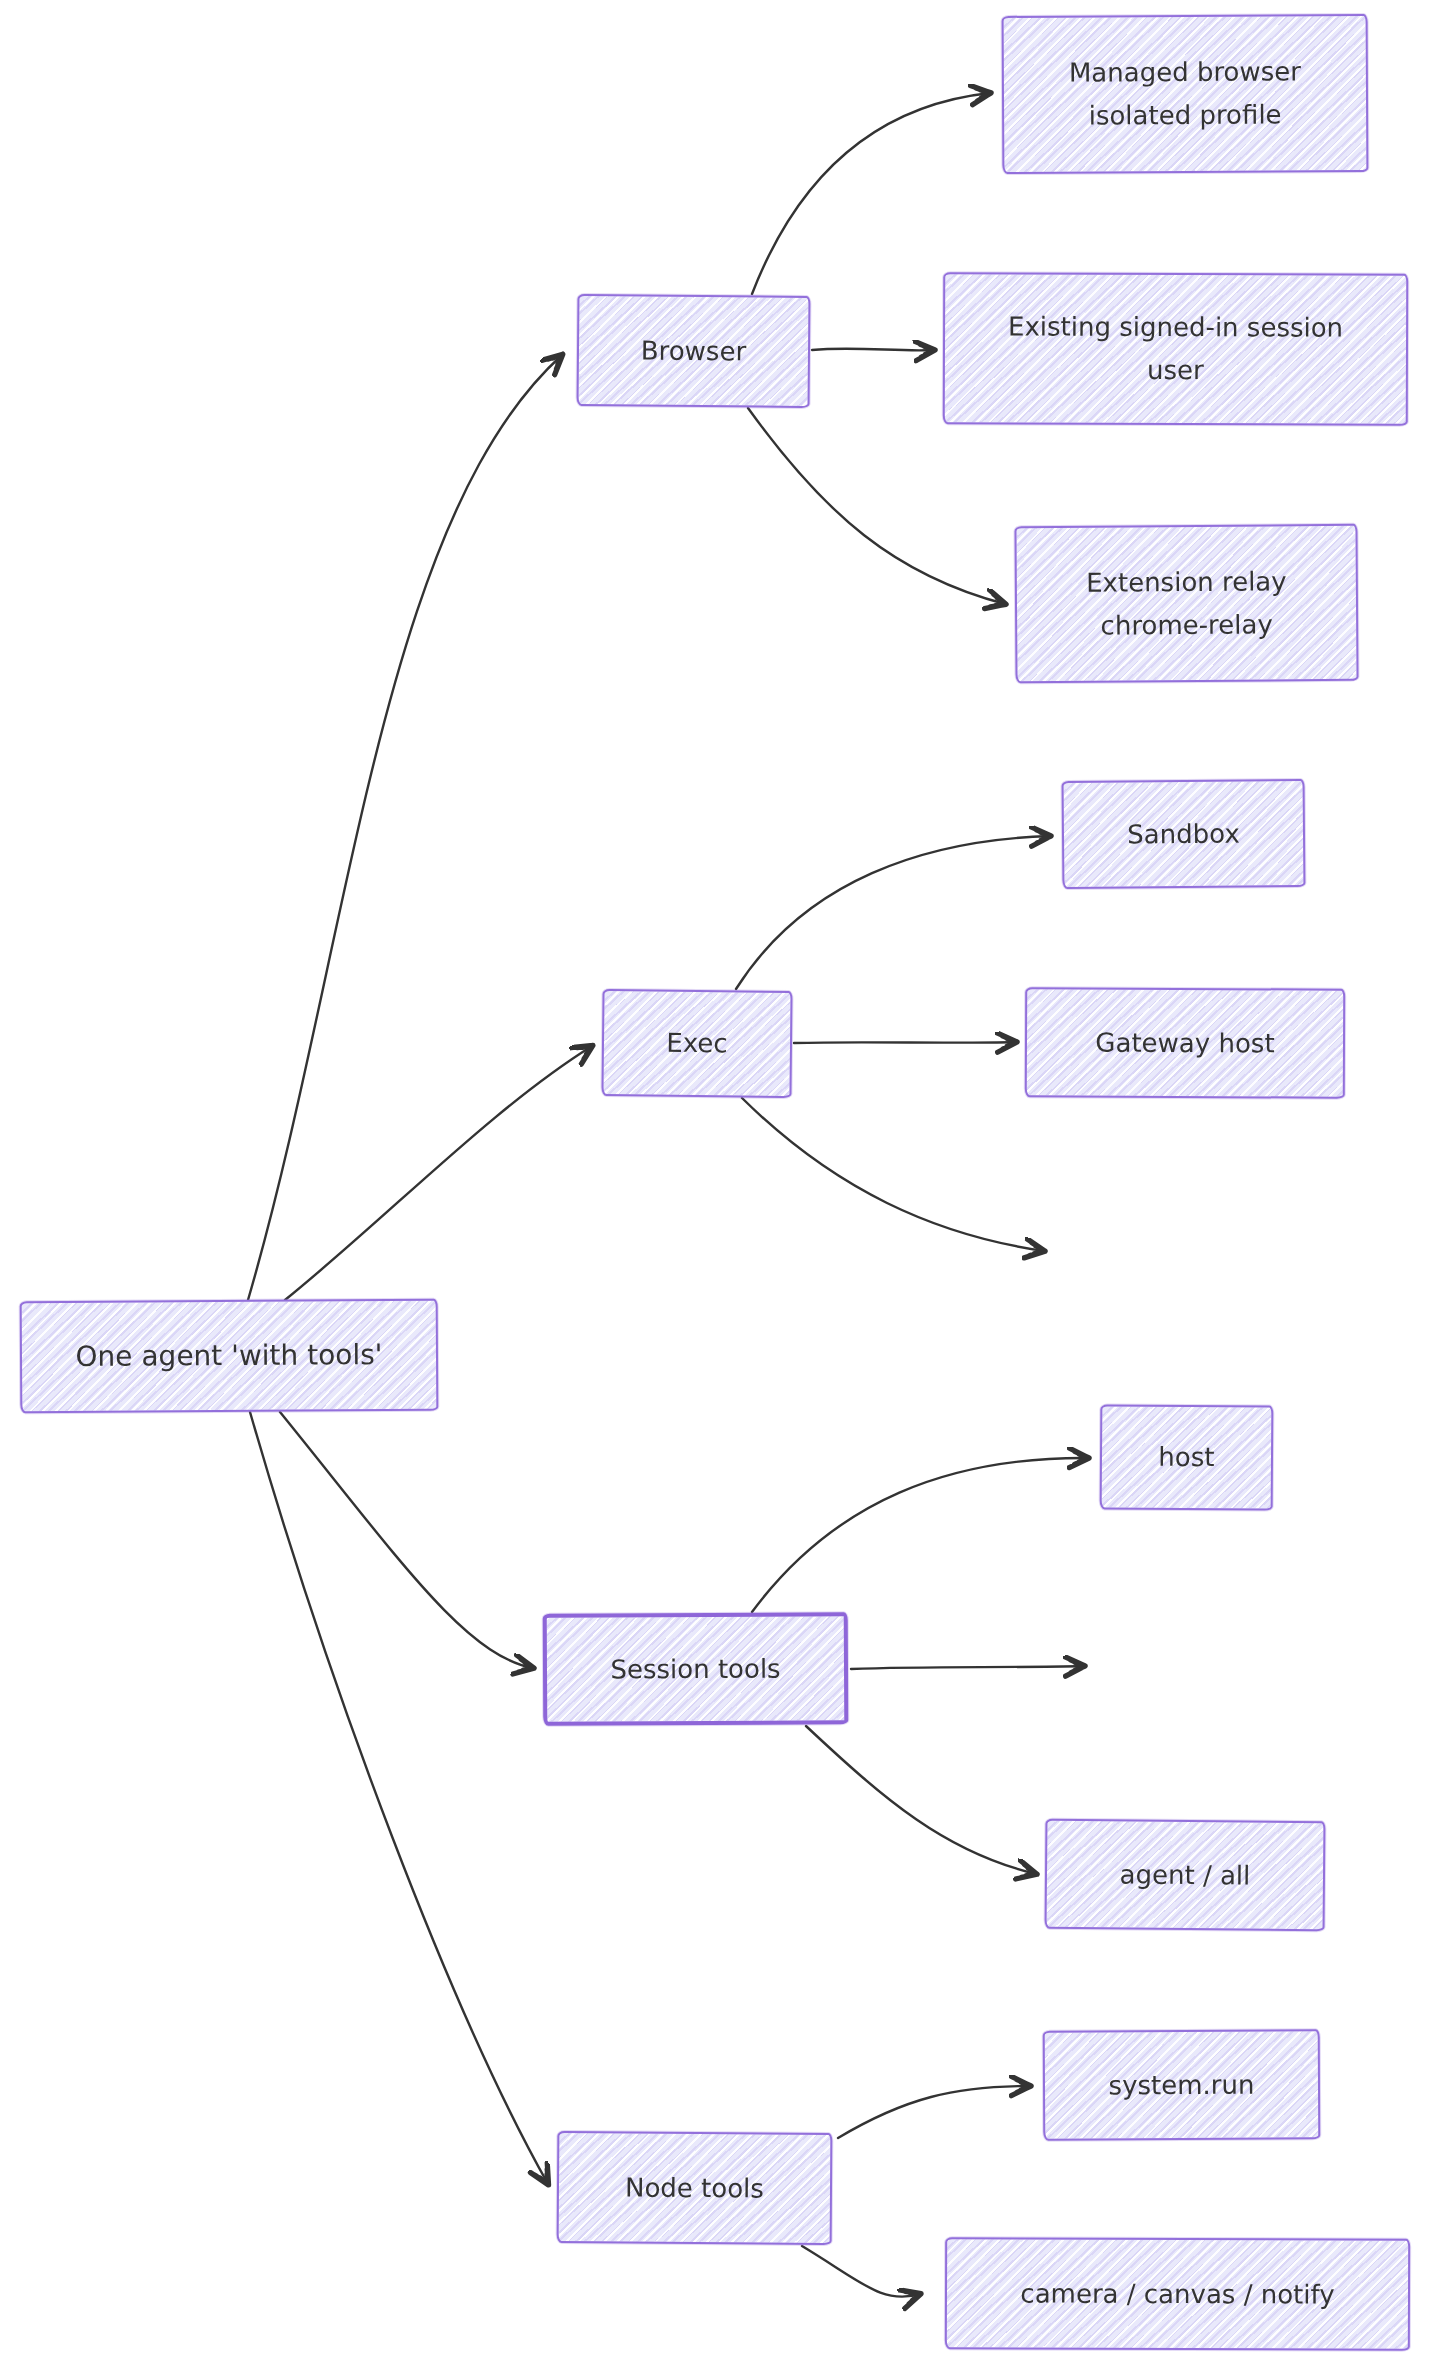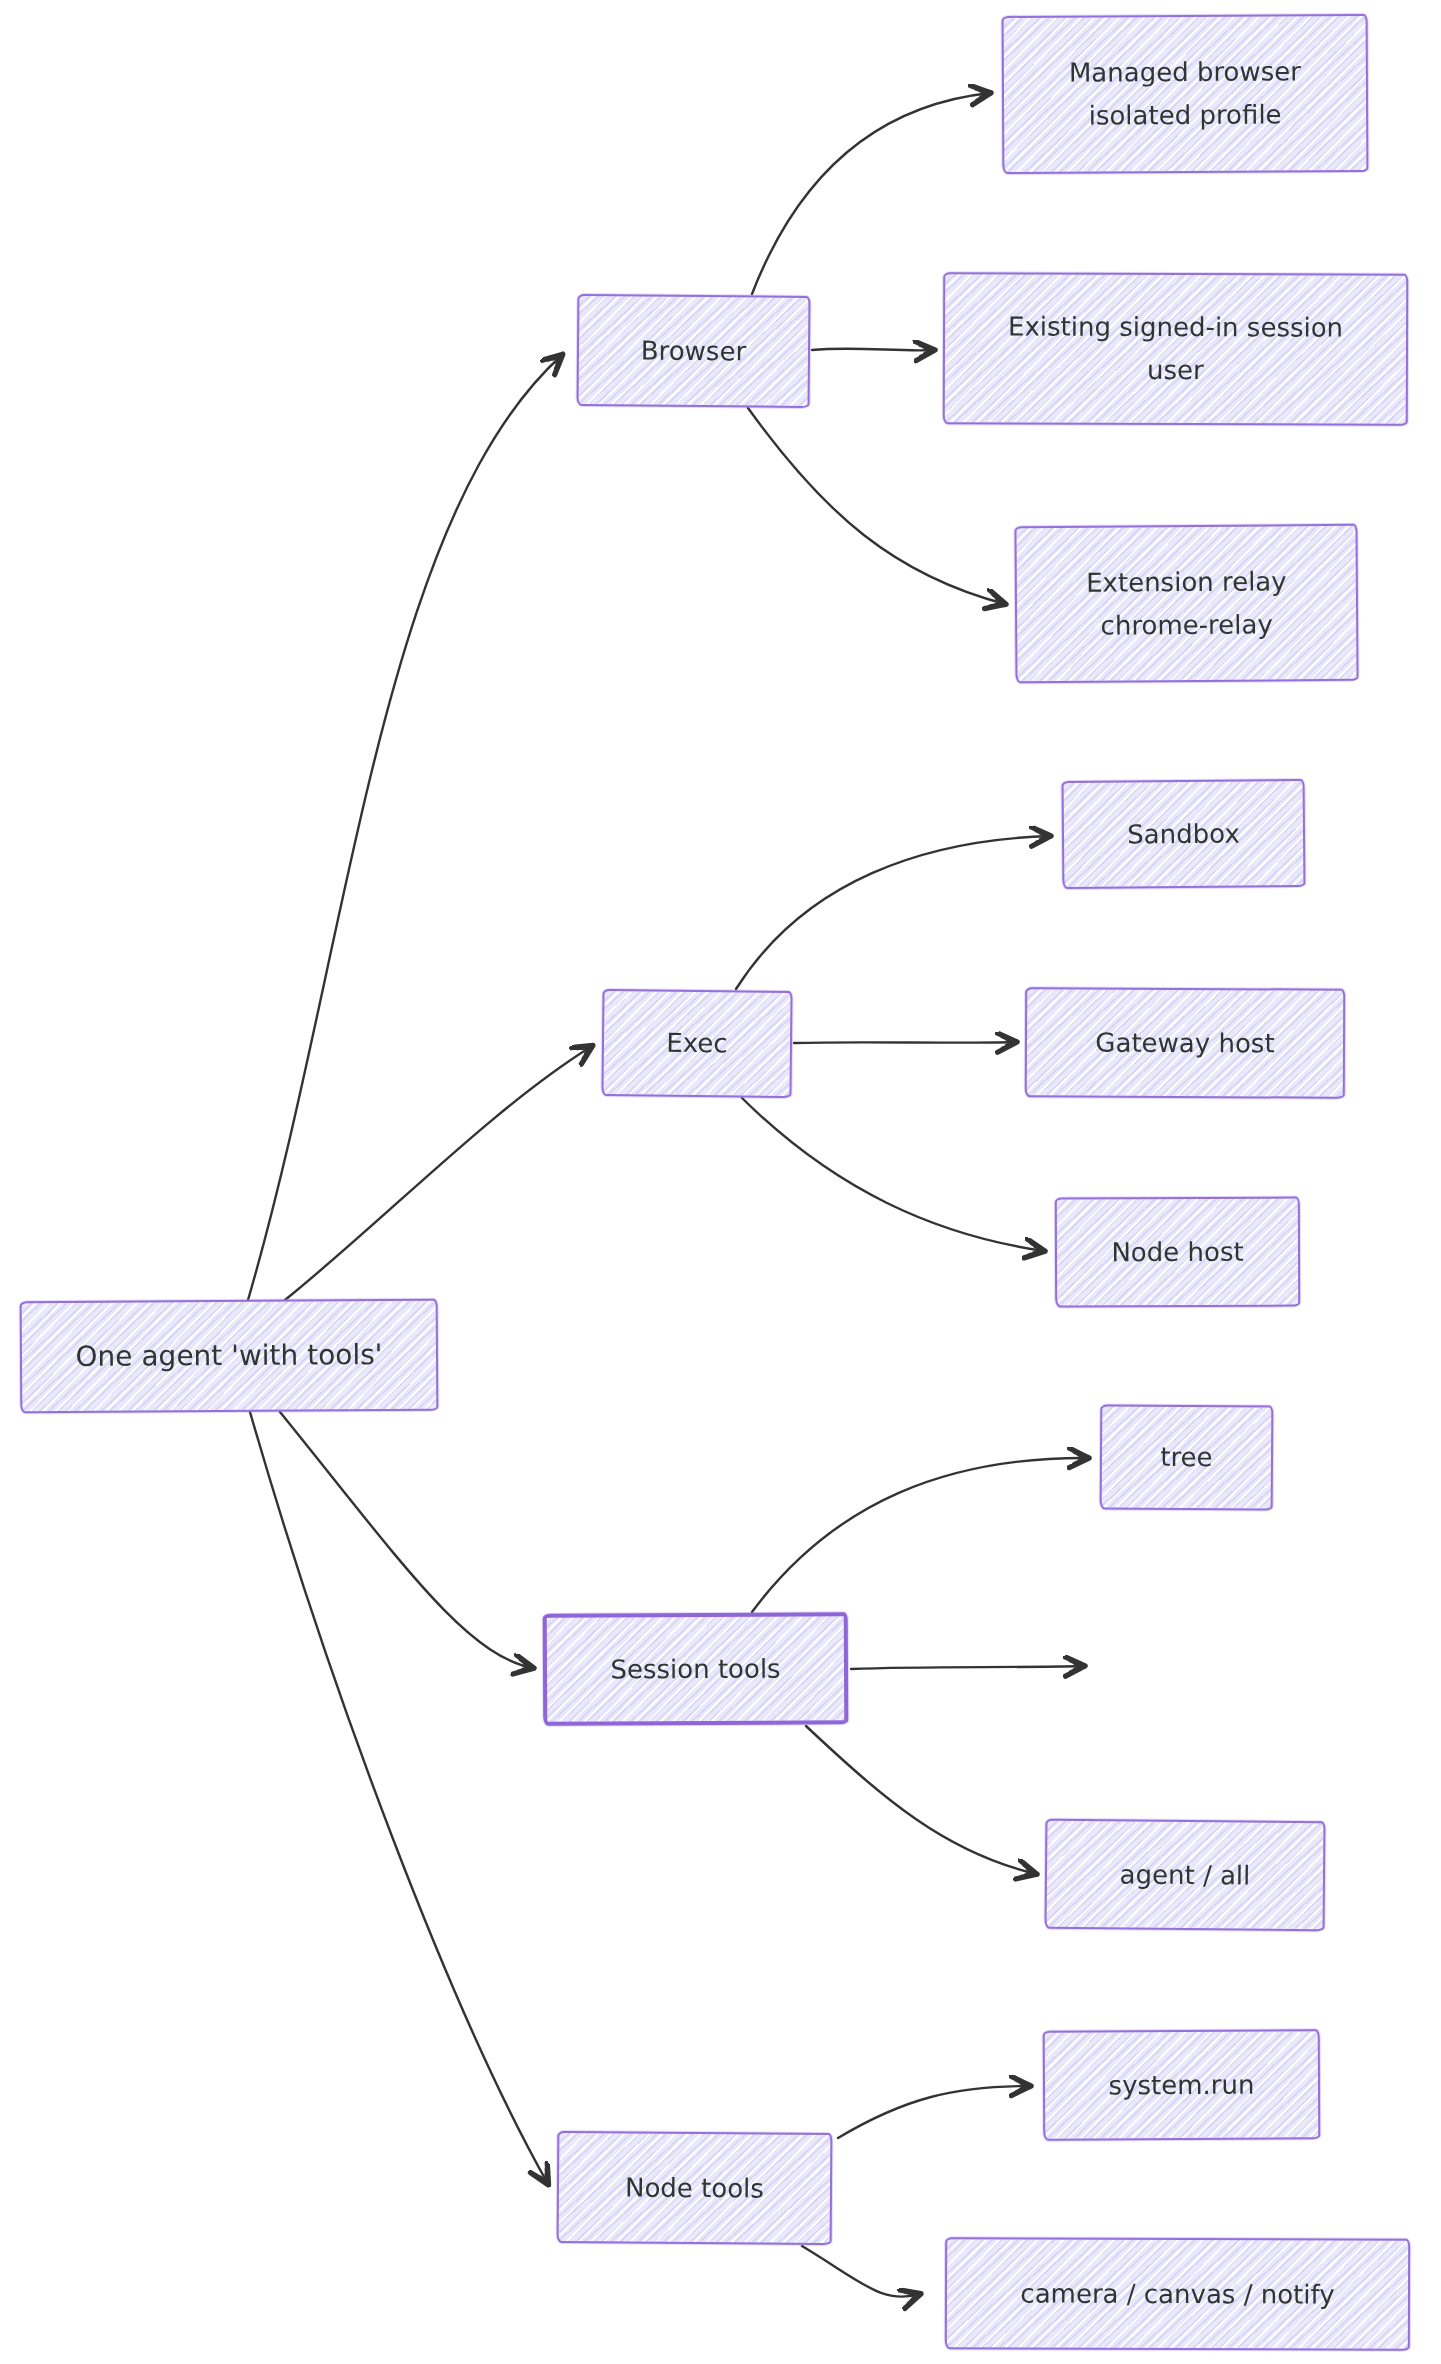--- a/index.html
+++ b/index.html
@@ -104,30 +104,27 @@
   </div>
 
   <div class="node" style="left:1062px; top:780px; width:243px; height:108px; --rot:-0.5deg">
     <span>Sandbox</span>
   </div>
 
   <div class="node" style="left:1025px; top:988px; width:320px; height:110px; --rot:0.25deg">
     <span>Gateway host</span>
   </div>
 
-  <div class="node" style="left:1055px; top:1197px; width:245px; height:110px; --rot:-0.2deg">
-    <span>Node host</span>
-  </div>
 
   <div class="node thick" style="left:543px; top:1613px; width:305px; height:112px; --rot:-0.3deg">
     <span>Session tools</span>
   </div>
 
   <div class="node" style="left:1100px; top:1405px; width:173px; height:105px; --rot:0.4deg">
-    <span>tree</span>
+    <span>host</span>
   </div>
 
 
   <div class="node" style="left:1045px; top:1820px; width:280px; height:110px; --rot:0.5deg">
     <span>agent / all</span>
   </div>
 
   <div class="node" style="left:557px; top:2132px; width:275px; height:112px; --rot:0.4deg">
     <span>Node tools</span>
   </div>

